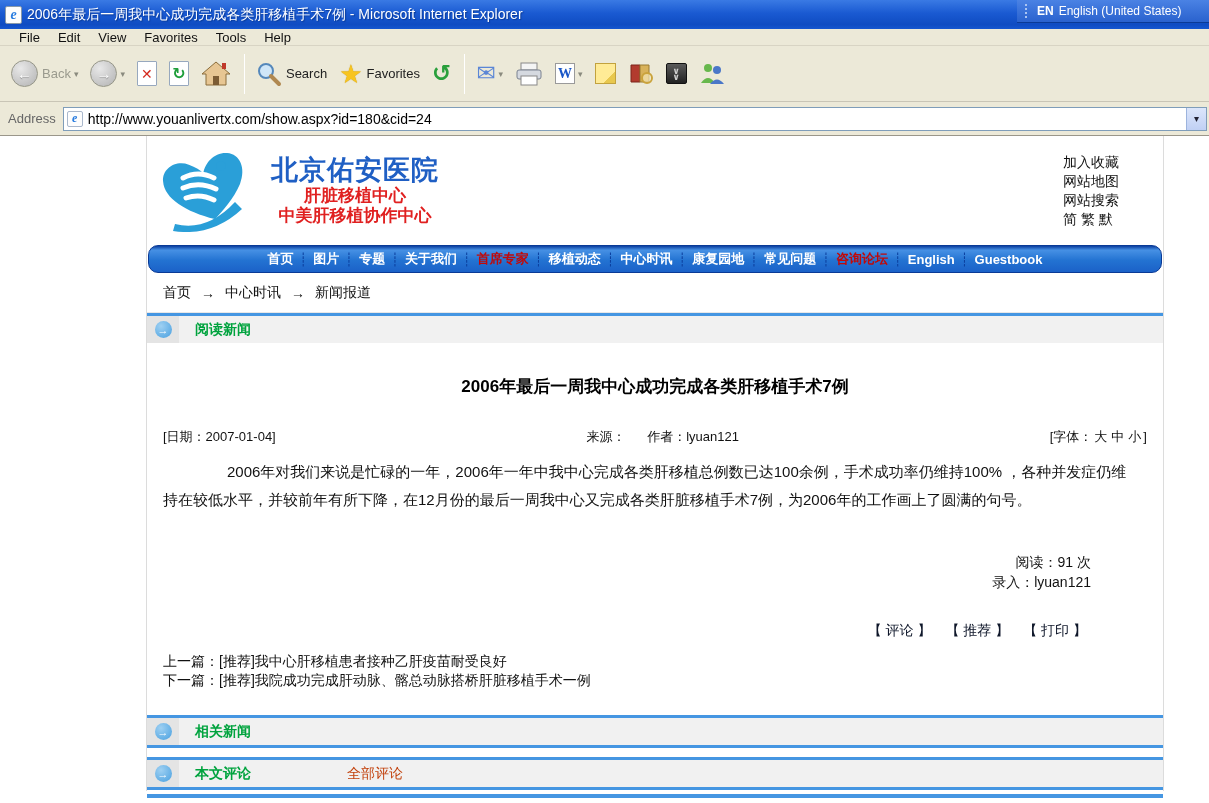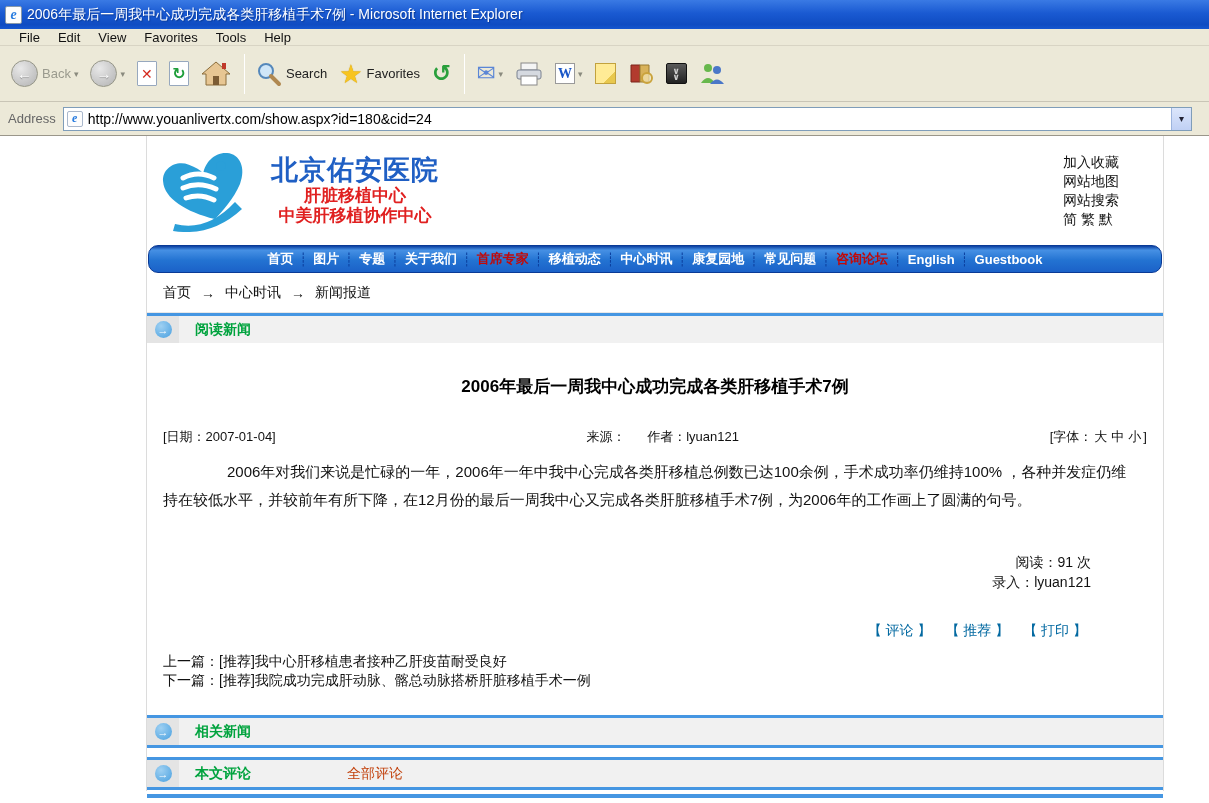--- a/index.html
+++ b/index.html
@@ -47,21 +47,21 @@
   .word { width:20px; height:21px; background:#fff; border:1px solid #9a9a9a; color:#1a57c8;
     font-family:"Liberation Serif",serif; font-weight:bold; font-size:14px;
     display:flex; align-items:center; justify-content:center; }
   .note { width:21px; height:21px; background:linear-gradient(135deg,#ffeb96 70%,#e8c84e 70%);
     border:1px solid #c2a23e; }
   .msgr { width:21px; height:21px; background:linear-gradient(#5a5a5a,#222);
     border:1px solid #111; border-radius:2px; color:#cfcfcf; display:flex; flex-direction:column;
     align-items:center; justify-content:center; font-size:9px; line-height:6px; font-weight:bold; }
 
   .addressbar { height:34px; background:#ece9d8; display:flex; align-items:center;
-    padding:0 17px 0 8px; border-bottom:1px solid #9a968a; }
+    padding:0 2px 0 8px; border-bottom:1px solid #9a968a; }
   .addr-label { font-size:13px; color:#666; margin-right:7px; }
   .addr-input { flex:1; height:24px; background:#fff; border:1px solid #7f9db9;
     display:flex; align-items:center; padding-left:3px; }
   .addr-ie { width:16px; height:16px; background:#fdfdfd; border:1px solid #aab8cc;
     border-radius:2px; display:flex; align-items:center; justify-content:center; margin-right:5px; }
   .addr-ie .e { color:#2a7de0; font-family:"Liberation Serif",serif; font-style:italic;
     font-weight:bold; font-size:12px; }
   .url { font-size:14px; color:#000; flex:1; white-space:nowrap; }
   .addr-drop { width:20px; height:22px; background:linear-gradient(#dce6fb,#c0d0f4);
     border-left:1px solid #9db4dd; color:#223; font-size:10px;
@@ -112,35 +112,40 @@
   .meta-row { display:flex; justify-content:space-between; align-items:center;
     padding:0 16px; margin-top:30px; font-size:13px; color:#111; }
   .meta-center .src { margin-right:18px; }
   .font-size-link { cursor:pointer; margin:0 2px; }
   .article-body { margin-top:12px; padding:0 34px 0 16px; font-size:15px; color:#111;
     line-height:28px; text-indent:64px; }
   .read-block { text-align:right; padding-right:72px; margin-top:38px;
     font-size:14px; color:#111; line-height:20px; }
   .actions-row { text-align:right; padding-right:76px; margin-top:30px;
     font-size:14px; color:#111; }
-  .action-link { margin-left:14px; cursor:pointer; text-decoration:none; color:#0369a1; }
+  .action-link { margin-left:14px; cursor:pointer; text-decoration:none; color:#0f172a; }
   .prevnext { padding-left:16px; margin-top:12px; font-size:14px; color:#111; line-height:19px; }
   .pn-link { cursor:pointer; }
 
   .gap9 { height:9px; } .gap4 { height:4px; }
   .blue-line { height:4px; background:#4596e2; }
 </style>
 </head>
 <body>
 
 <div class="titlebar">
   <span class="ie-doc">
       <span class="e">e</span>
     </span>
   <span class="title-text">2006年最后一周我中心成功完成各类肝移植手术7例 - Microsoft Internet Explorer</span>
+  <div class="langbar">
+    <span class="grip"></span>
+    <span class="code">EN</span>
+    <span>English (United States)</span>
+  </div>
 </div>
 
 <div class="menubar">
     <span class="menu-item">File</span>
     <span class="menu-item">Edit</span>
     <span class="menu-item">View</span>
     <span class="menu-item">Favorites</span>
     <span class="menu-item">Tools</span>
     <span class="menu-item">Help</span>
   </div>

